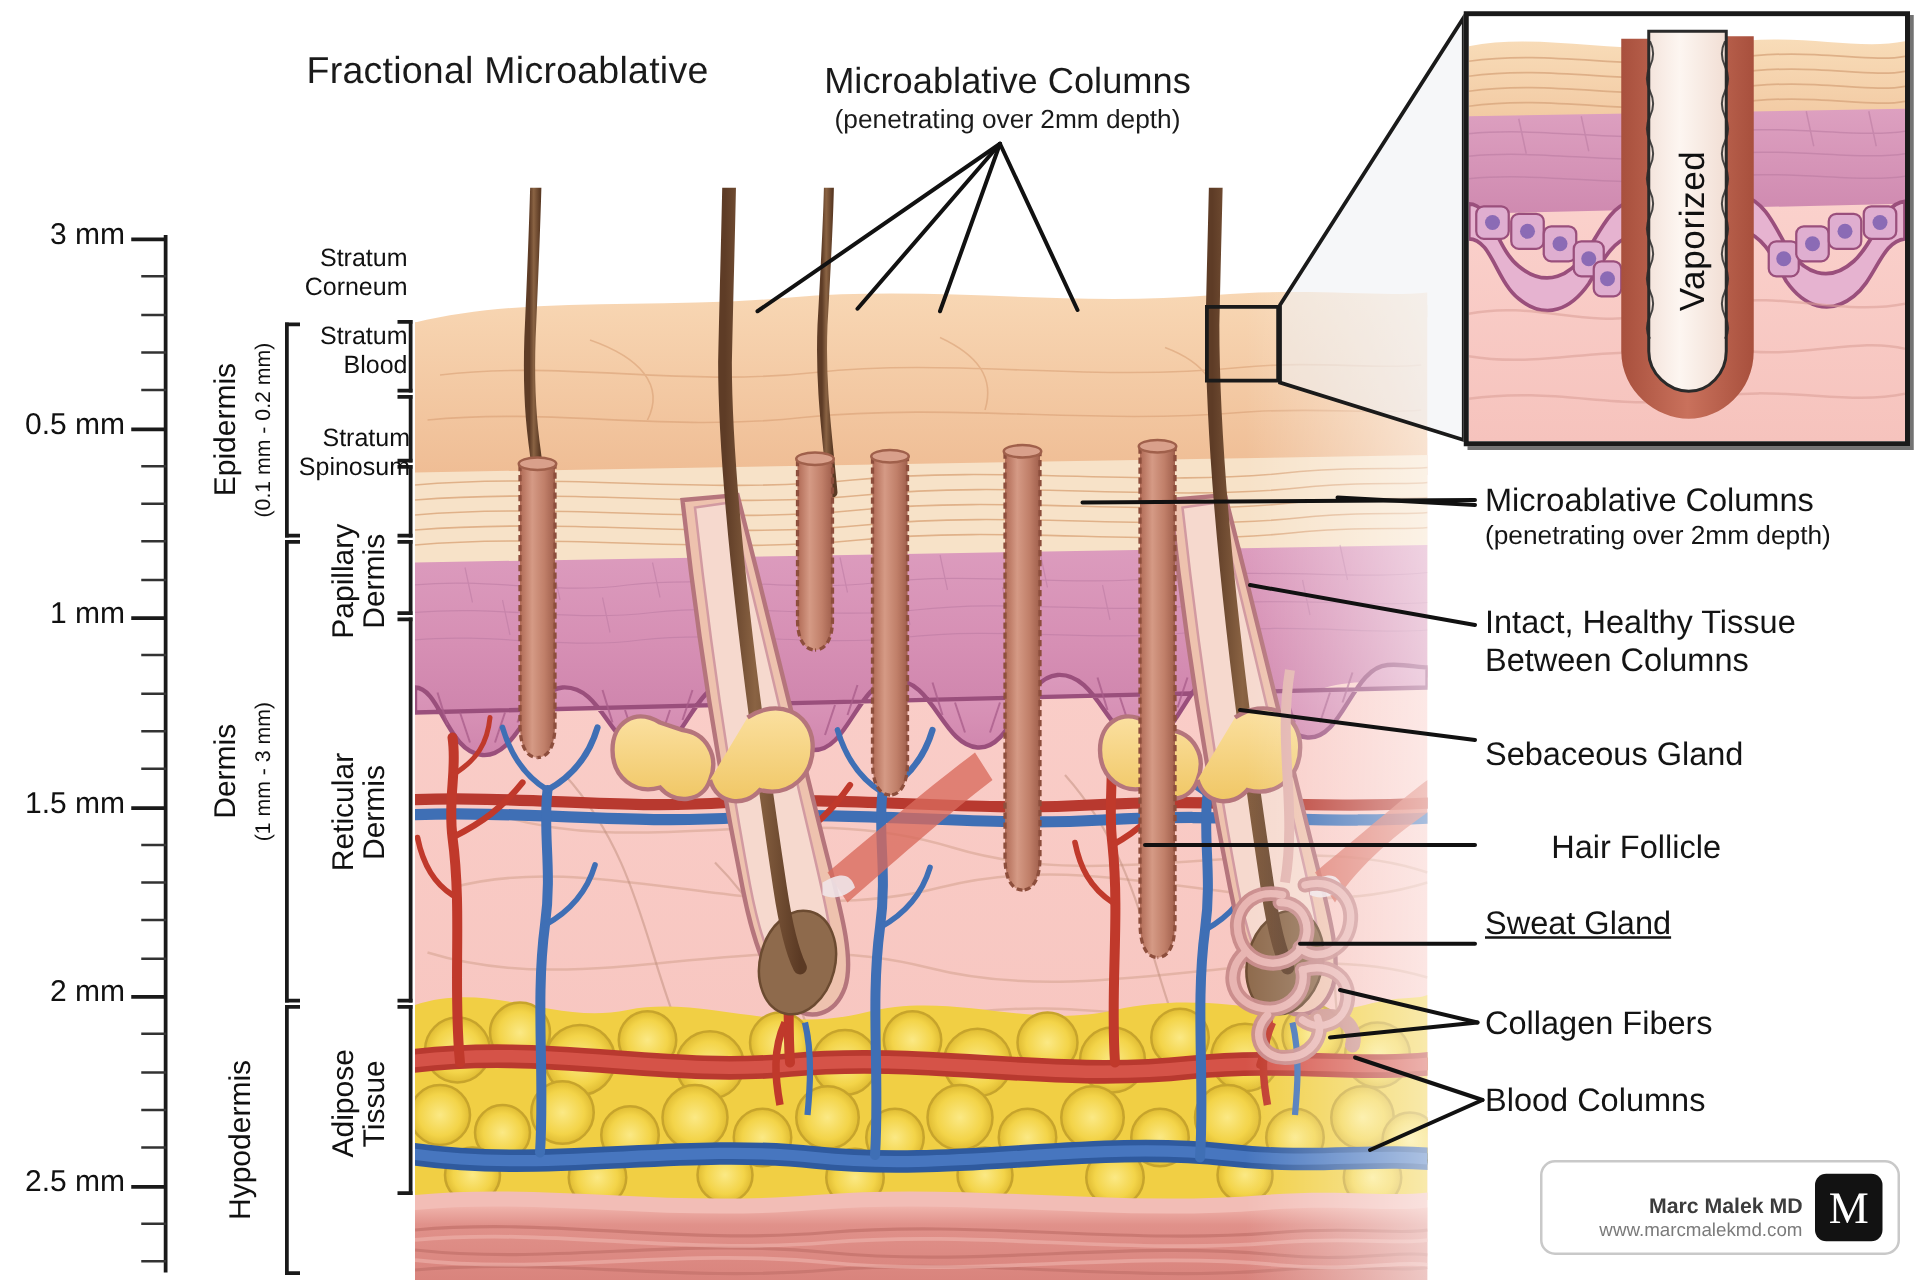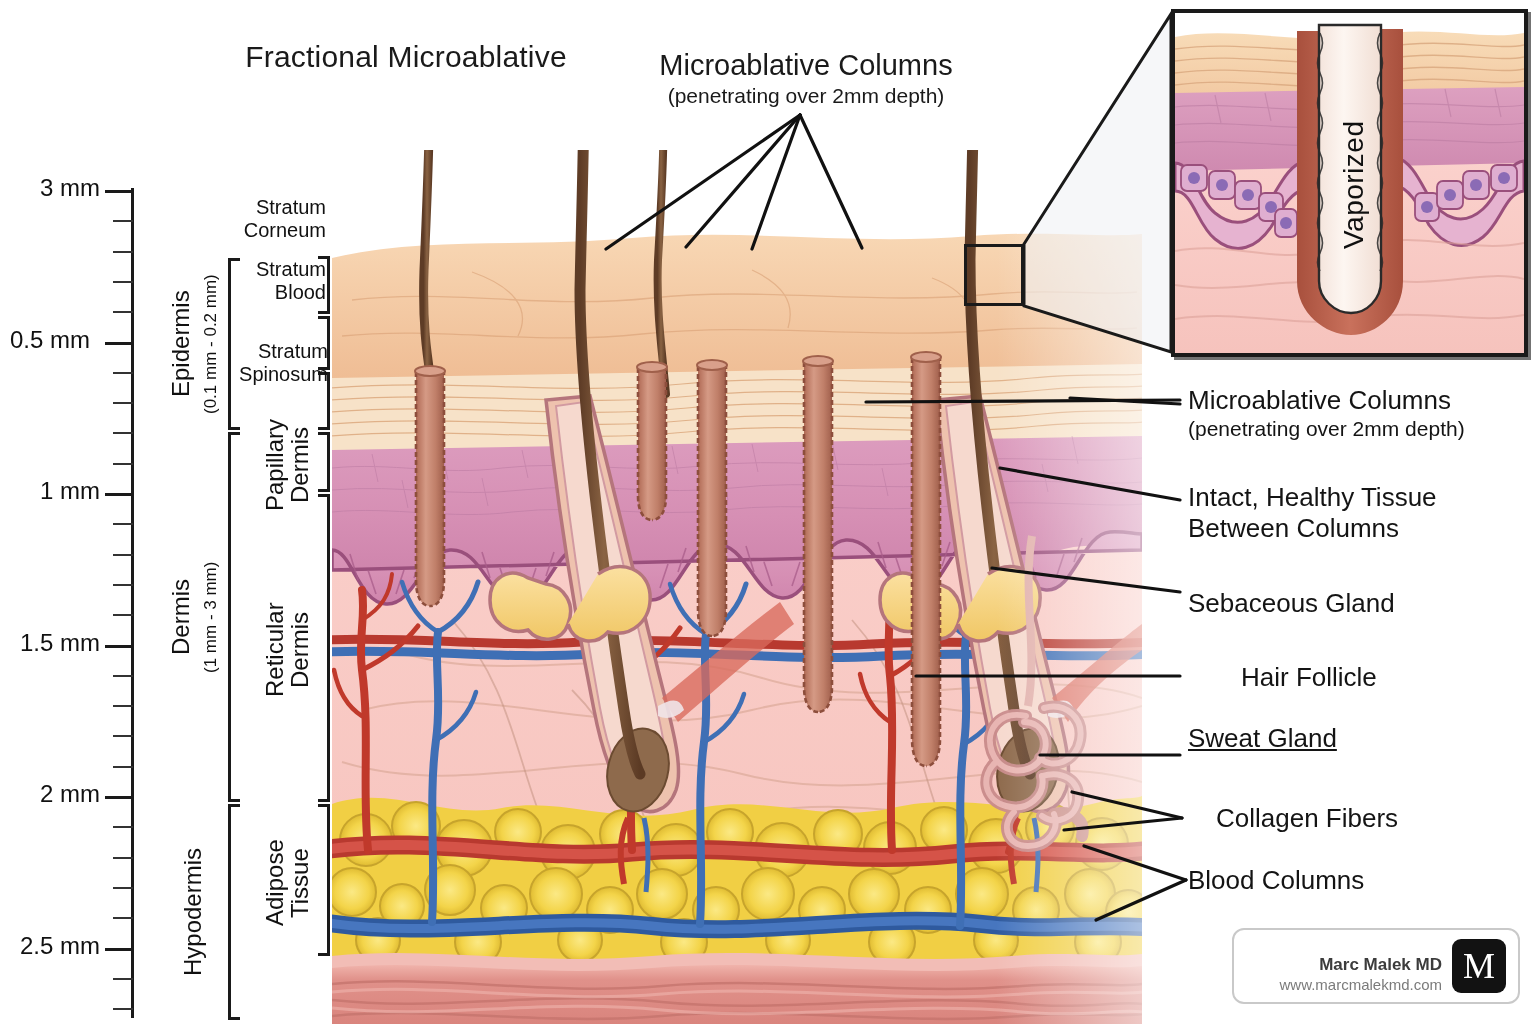--- a/index.html
+++ b/index.html
@@ -96,21 +96,21 @@
         <div class="tick-minor" style="top: 765.7px;"></div>
         <div class="tick-minor" style="top: 826.3px;"></div>
         <div class="tick-minor" style="top: 856.6px;"></div>
         <div class="tick-minor" style="top: 886.9px;"></div>
         <div class="tick-minor" style="top: 917.2px;"></div>
         <div class="tick-minor" style="top: 977.8px;"></div>
         <div class="tick-minor" style="top: 1008.1px;"></div>
         <div class="tick-major" style="top: 190px;"></div>
         <div class="tick-label" style="top: 174px; width: 100px; left: 0px; text-align: right;">3 mm</div>
         <div class="tick-major" style="top: 341.5px;"></div>
-        <div class="tick-label" style="top: 325.5px; width: 100px; left: 0px; text-align: center;">0.5 mm</div>
+        <div class="tick-label" style="top: 325.5px; width: 100px; left: 0px; text-align: right;">0.5 mm</div>
         <div class="tick-major" style="top: 493px;"></div>
         <div class="tick-label" style="top: 477px; width: 100px; left: 0px; text-align: right;">1 mm</div>
         <div class="tick-major" style="top: 644.5px;"></div>
         <div class="tick-label" style="top: 628.5px; width: 100px; left: 0px; text-align: right;">1.5 mm</div>
         <div class="tick-major" style="top: 796px;"></div>
         <div class="tick-label" style="top: 780px; width: 100px; left: 0px; text-align: right;">2 mm</div>
         <div class="tick-major" style="top: 947.5px;"></div>
         <div class="tick-label" style="top: 931.5px; width: 100px; left: 0px; text-align: right;">2.5 mm</div>
       </div>
   </div>
@@ -526,21 +526,21 @@
     <span>Microablative Columns</span>
     <span class="sub">(penetrating over 2mm depth)</span>
   </div>
   <div class="rlabel nosel" style="left:1188px;top:588px;">Sebaceous Gland</div>
   <div class="rlabel nosel" style="left:1188px;top:482px;">
     <span>Intact, Healthy Tissue</span>
     <span class="sub" style="font-size:26px;line-height:31px;">Between Columns</span>
   </div>
   <div class="rlabel nosel" style="left:1241px;top:662px;">Hair Follicle</div>
   <div class="rlabel nosel" style="left:1188px;top:723px;text-decoration:underline;">Sweat Gland</div>
-  <div class="rlabel nosel" style="left:1188px;top:803px;margin-left:28px;">Collagen Fibers</div>
+  <div class="rlabel nosel" style="left:1188px;top:803px;">Collagen Fibers</div>
   <div class="rlabel nosel" style="left:1188px;top:865px;">Blood Columns</div>
 
   <div id="inset">
     <svg width="349" height="340" viewBox="0 0 349 340" xmlns="http://www.w3.org/2000/svg">
       <defs>
         <linearGradient id="iSC" x1="0" y1="0" x2="0" y2="1">
           <stop offset="0%" stop-color="#f8dcb8"></stop>
             <stop offset="100%" stop-color="#f2c9a2"></stop>
         </linearGradient>
         <linearGradient id="iEpi" x1="0" y1="0" x2="0" y2="1">

